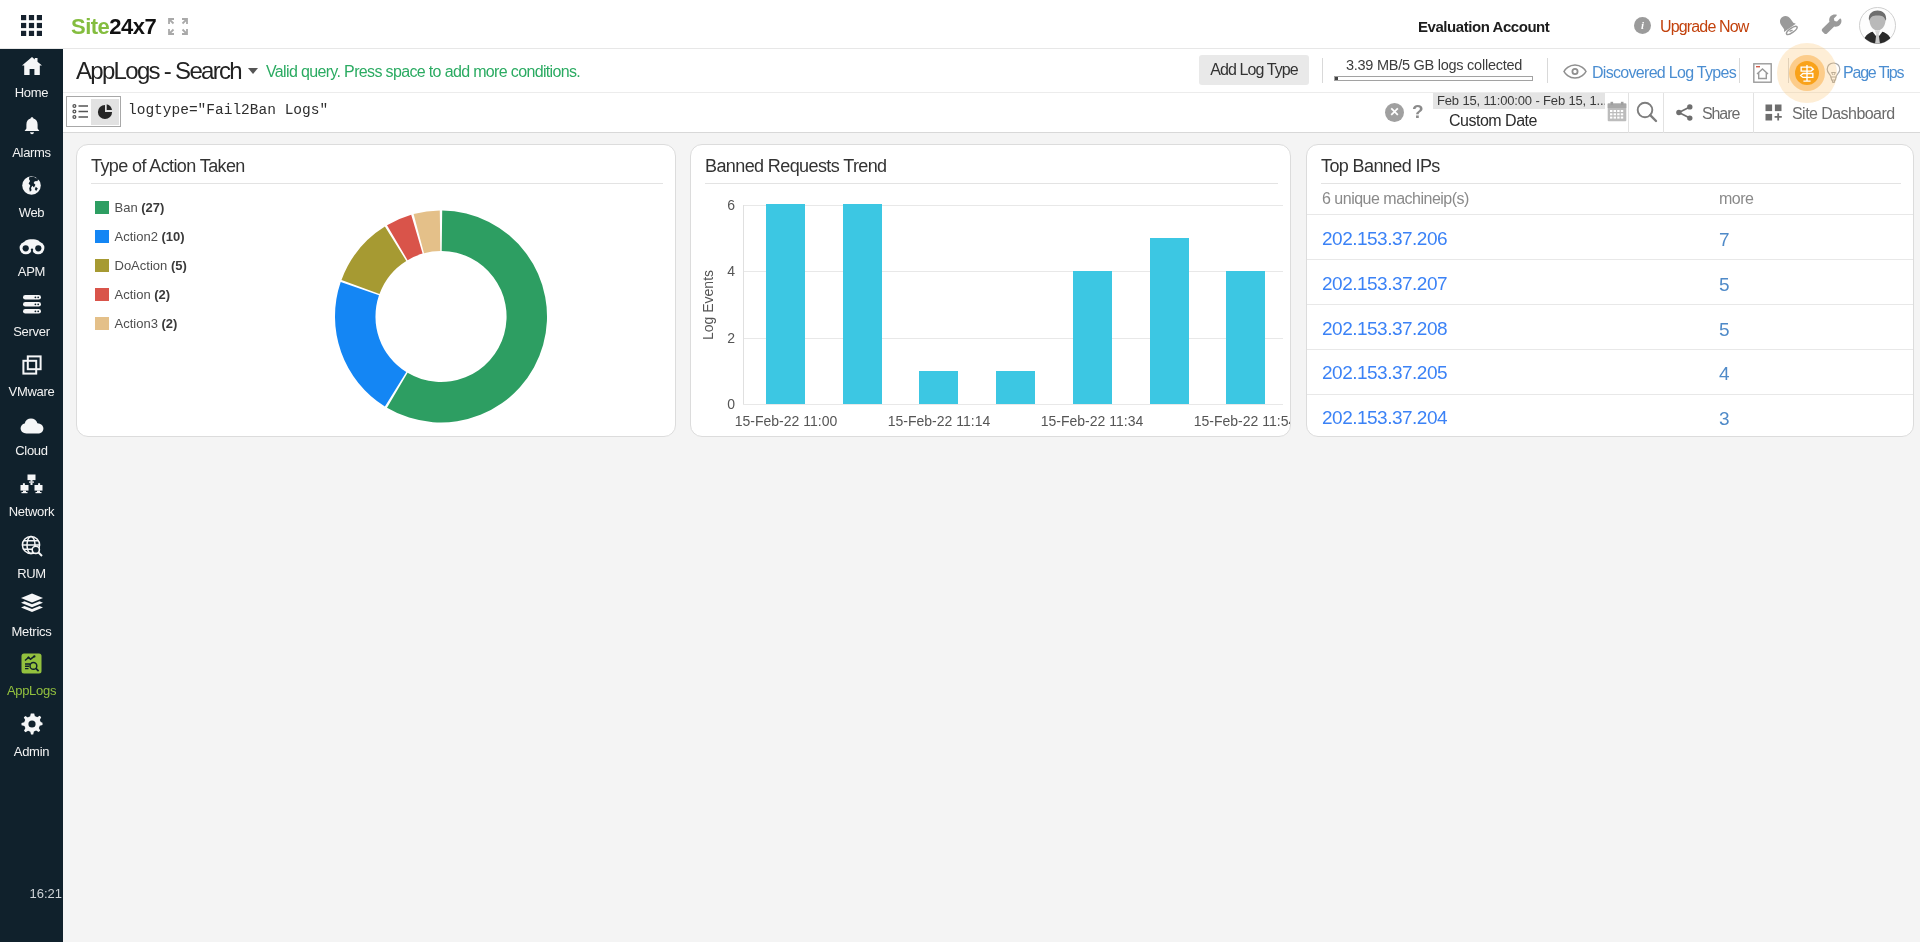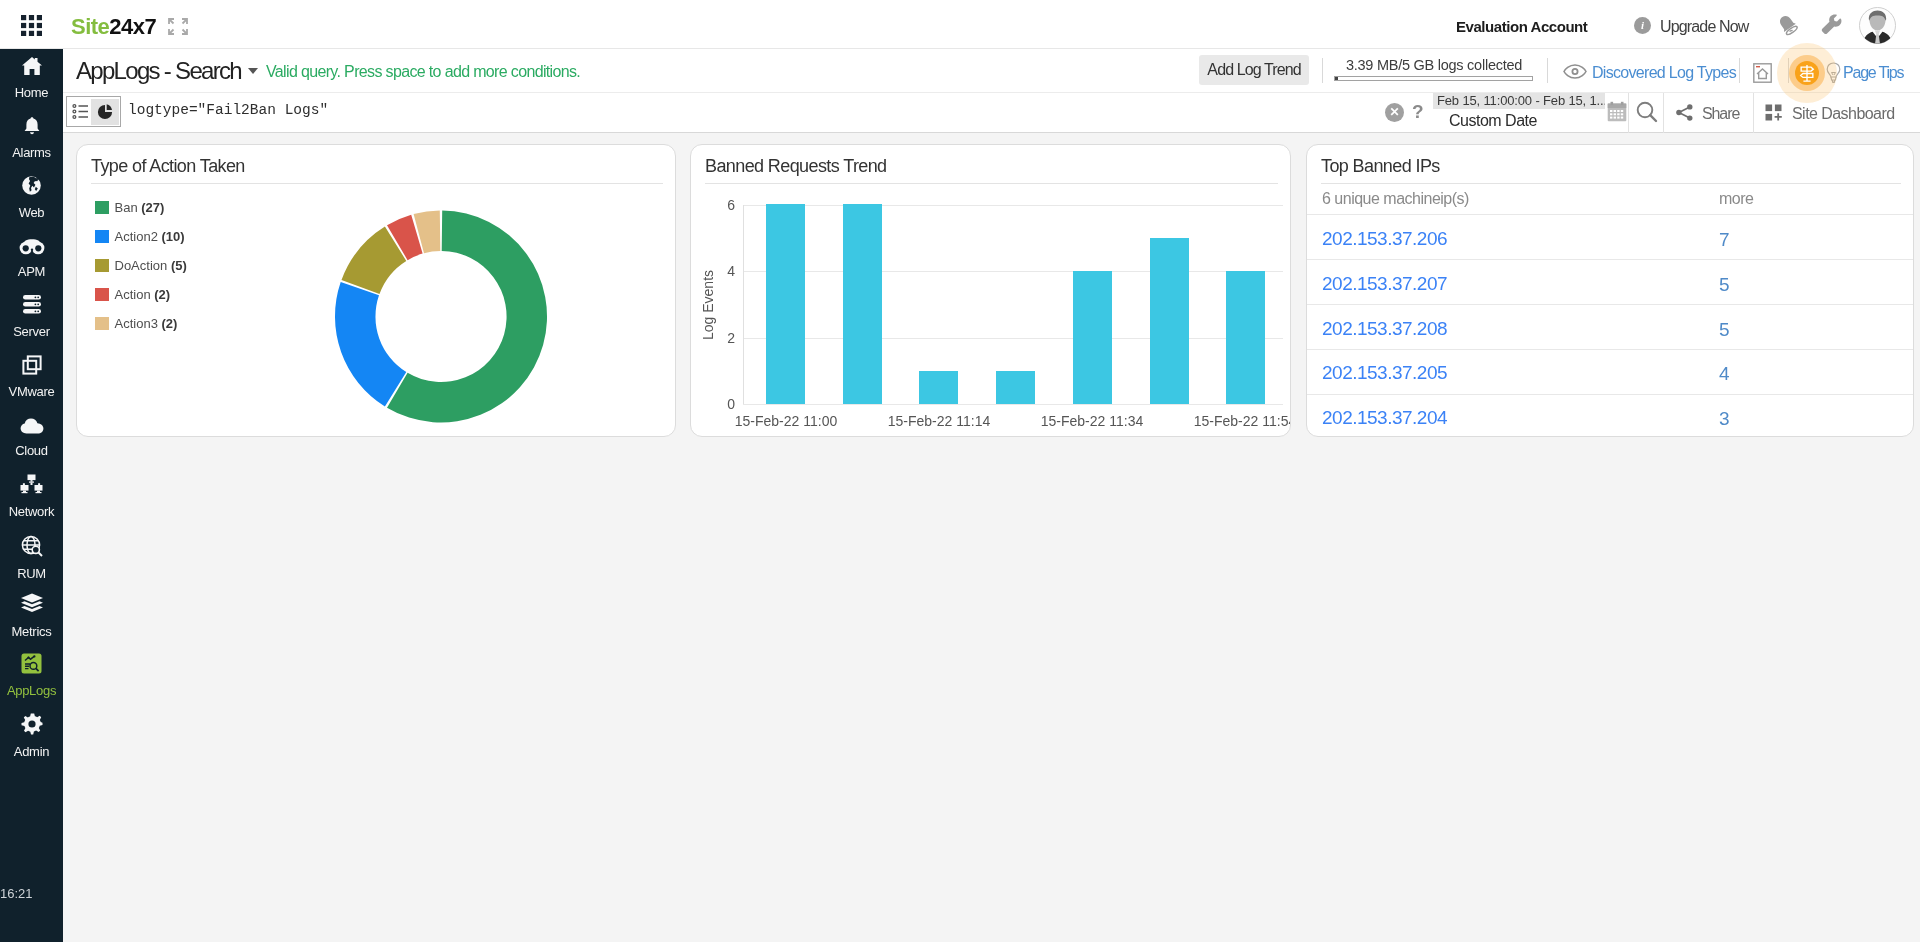--- a/index.html
+++ b/index.html
@@ -4,31 +4,31 @@
 <style>
 * { margin:0; padding:0; box-sizing:border-box; }
 html,body { width:1920px; height:942px; overflow:hidden; }
 body { font-family:"Liberation Sans", sans-serif; background:#f4f4f4; position:relative; }
 .abs { position:absolute; }
 
 
 #hdr { position:absolute; left:0; top:0; width:1920px; height:49px; background:#fff; border-bottom:1px solid #e7e7e7; z-index:5; }
 #logo { position:absolute; left:71px; top:14px; font-size:22px; font-weight:bold; letter-spacing:-0.5px; color:#111; }
 #logo .g { color:#84bd3f; }
-#evala { position:absolute; left:1456px; top:18px; font-size:15px; letter-spacing:-0.45px; font-weight:bold; color:#1d1d1d; }
-#upg { position:absolute; left:1660px; top:18px; font-size:16px; letter-spacing:-0.85px; color:#404040; }
+#evala { position:absolute; left:1418px; top:18px; font-size:15px; letter-spacing:-0.45px; font-weight:bold; color:#1d1d1d; }
+#upg { position:absolute; left:1660px; top:18px; font-size:16px; letter-spacing:-0.85px; color:#c2410c; }
 .icirc { position:absolute; left:1634px; top:17px; width:17px; height:17px; border-radius:50%; background:#9b9b9b; color:#fff; font-size:11px; font-weight:bold; text-align:center; line-height:17px; font-family:"Liberation Serif",serif; font-style:italic; }
 
 
 #side { position:absolute; left:0; top:49px; width:63px; height:893px; background:#10212c; z-index:6; }
 .sitem { position:absolute; left:0; width:63px; height:60px; text-align:center; }
 .sitem svg { display:block; margin:0 auto; }
 .slab { display:block; margin-top:9px; font-size:13px; color:#f2f2f2; letter-spacing:-0.3px; }
 .sitem.applogs .slab { color:#93c13e; }
-#clock { position:absolute; left:0; bottom:41px; width:62px; text-align:left; color:#cfd4d8; font-size:13px; }
+#clock { position:absolute; left:0; bottom:41px; width:62px; text-align:right; color:#cfd4d8; font-size:13px; }
 
 
 #bar2 { position:absolute; left:63px; top:49px; width:1857px; height:44px; background:#fff; z-index:4; border-bottom:1px solid #ececec; }
 #ttl { position:absolute; left:13px; top:8px; font-size:24px; letter-spacing:-1.7px; color:#222; }
 #ttl .caret { display:inline-block; margin-left:7px; vertical-align:5px; width:0; height:0; border-left:5px solid transparent; border-right:5px solid transparent; border-top:6px solid #555; }
 #vq { position:absolute; left:203px; top:14px; font-size:16px; letter-spacing:-0.65px; color:#2bab62; }
 #addlog { position:absolute; left:1136px; top:6px; width:110px; height:30px; background:#e9e9e9; border-radius:3px; font-size:16px; letter-spacing:-0.9px; color:#333; text-align:center; line-height:30px; }
 .vsep2 { position:absolute; top:9px; height:25px; width:1px; background:#d9d9d9; }
 #collected { position:absolute; left:1271px; top:8px; width:200px; font-size:14.5px; letter-spacing:-0.25px; color:#3c3c3c; text-align:center; white-space:nowrap; }
 #colbar { position:absolute; left:1271px; top:27px; width:199px; height:5px; border:1px solid #a2a2a2; background:#fff; }
@@ -251,21 +251,21 @@
       <circle cx="11" cy="11" r="3.6" fill="#10212c"></circle>
     </svg>
     <span class="slab">Admin</span>
   </div>
   <div id="clock">16:21</div>
 </div>
 
 <div id="bar2">
   <div id="ttl">AppLogs - Search<span class="caret"></span></div>
   <div id="vq">Valid query. Press space to add more conditions.</div>
-  <div id="addlog">Add Log Trend</div>
+  <div id="addlog">Add Log Type</div>
   <div class="vsep2" style="left:1259px"></div>
   <div id="collected">3.39 MB/5 GB logs collected</div>
   <div id="colbar">
       <i></i>
     </div>
   <div class="vsep2" style="left:1484px"></div>
   <svg class="abs" style="left:1500px;top:15px" width="24" height="15" viewBox="0 0 24 15">
     <path d="M12 1 C6 1 2.2 5.2 1 7.5 C2.2 9.8 6 14 12 14 C18 14 21.8 9.8 23 7.5 C21.8 5.2 18 1 12 1 Z" fill="none" stroke="#8f8f8f" stroke-width="1.6"></path>
     <circle cx="12" cy="7.5" r="2.6" fill="none" stroke="#8f8f8f" stroke-width="1.8"></circle>
   </svg>

